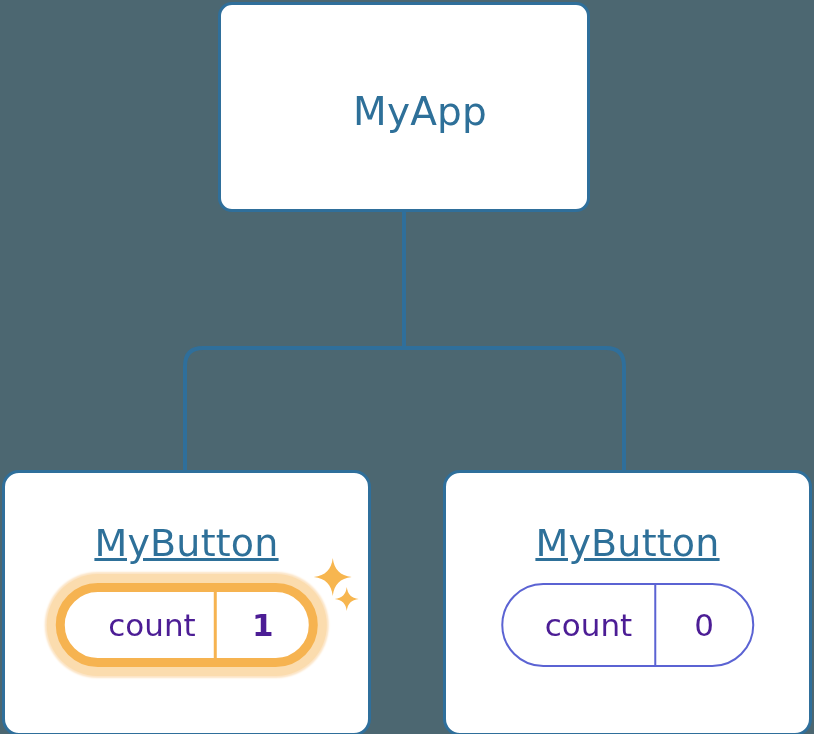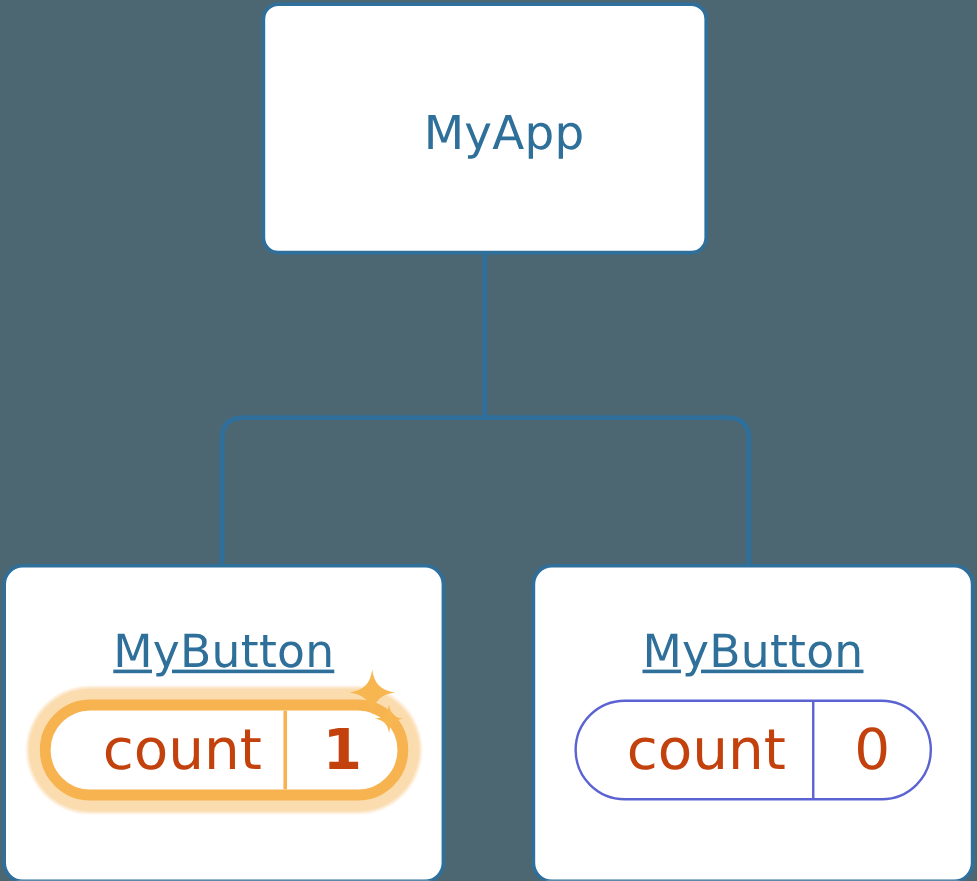--- a/index.html
+++ b/index.html
@@ -96,22 +96,22 @@
     border: 2px solid #5b63d3;
     border-radius: 999px;
     box-sizing: border-box;
     overflow: hidden;
   }
   .pill-key,
   .pill-val {
     display: flex;
     align-items: center;
     justify-content: center;
-    color: #c2410c;
-    font-size: 47px;
+    color: #4c1d95;
+    font-size: 31px;
     font-weight: 400;
     line-height: 1;
   }
   .pill-key {
     padding: 0 22px 0 42px;
   }
   .pill-val {
     border-left: 2px solid #5b63d3;
     padding: 0 30px;
     min-width: 36px;

